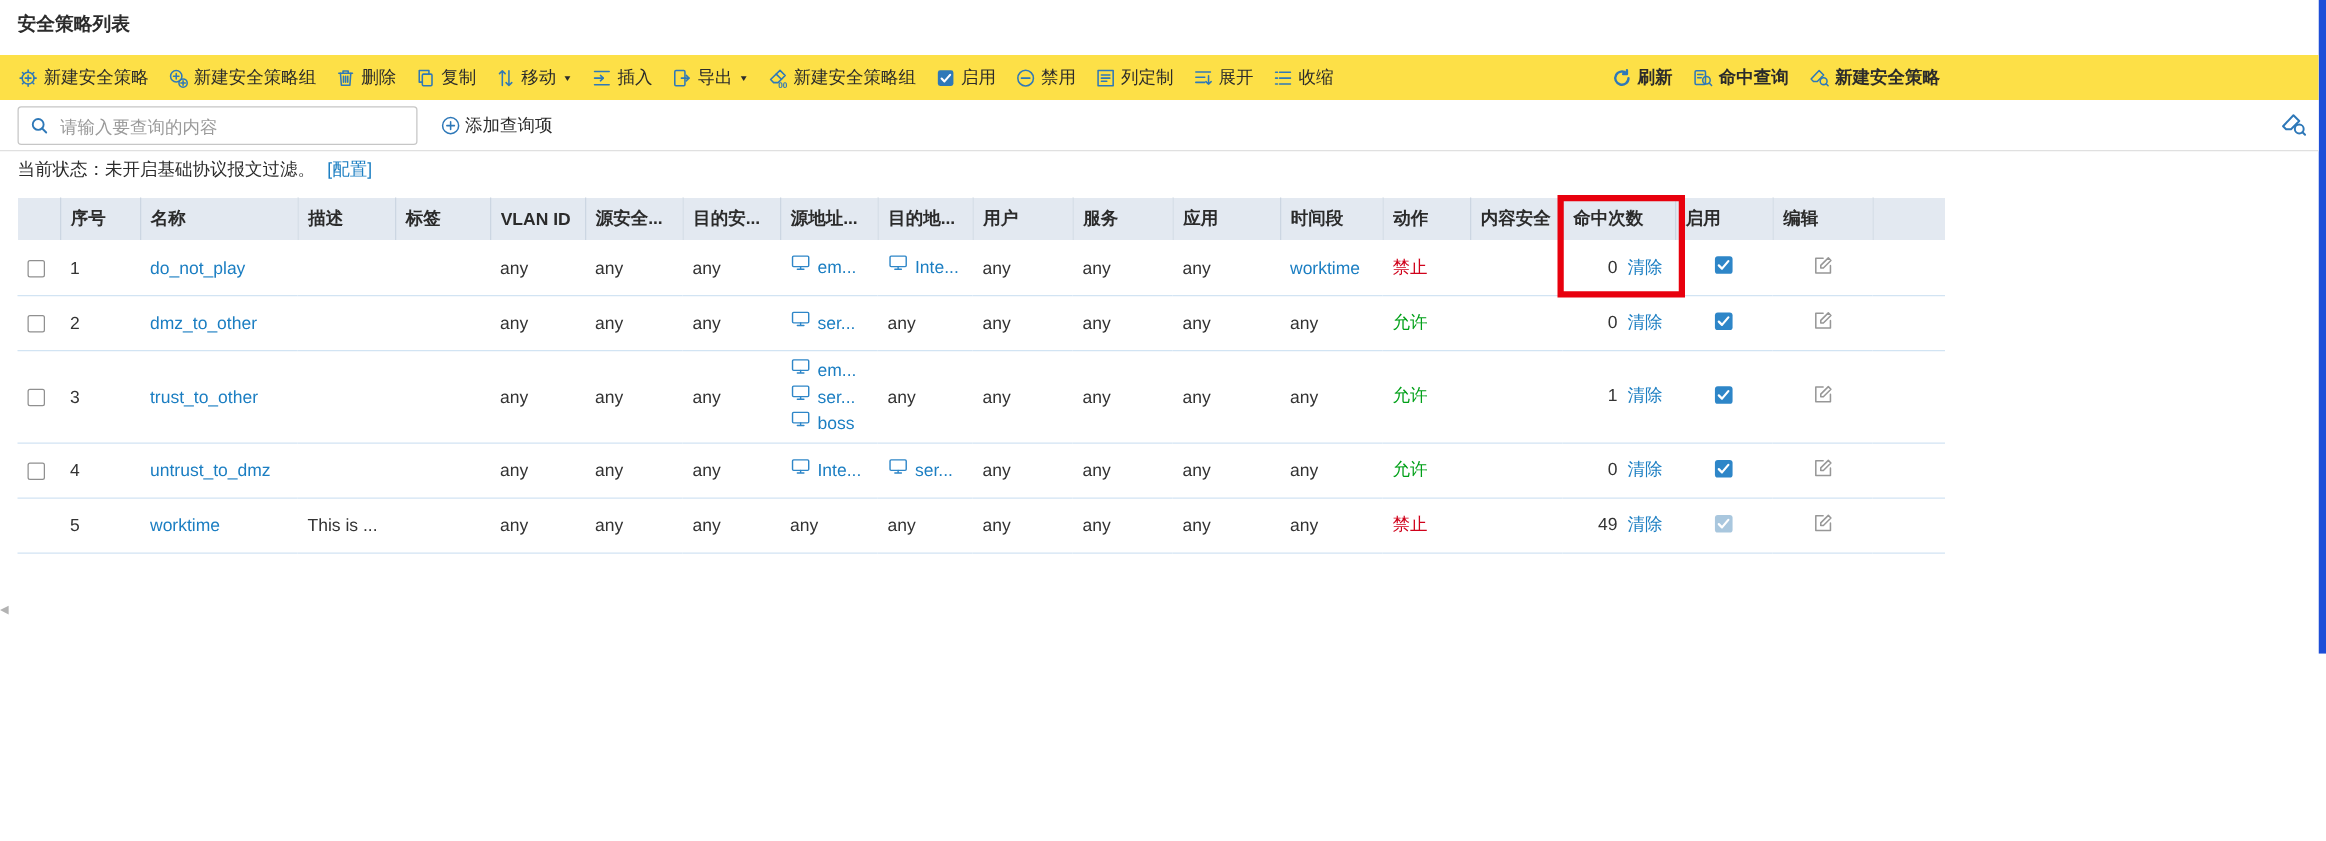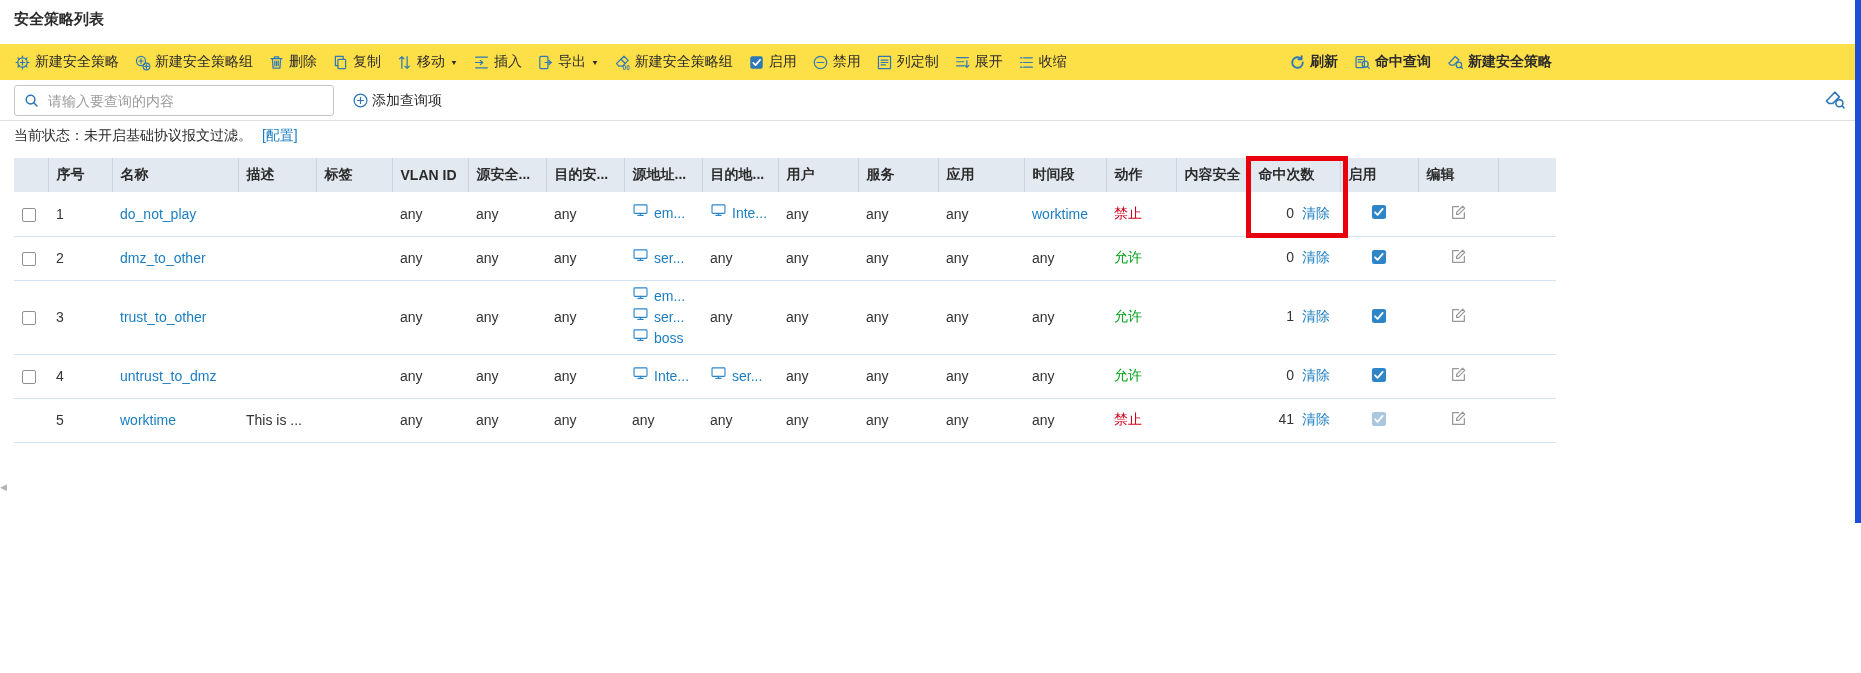--- a/index.html
+++ b/index.html
@@ -533,21 +533,21 @@
               <div class="addr-line">
                 <span>any</span>
               </div>
             </td>
             <td class="col-user"><span>any</span></td>
             <td class="col-service"><span>any</span></td>
             <td class="col-app"><span>any</span></td>
             <td class="col-time"><span>any</span></td>
             <td class="col-action"><span class="action deny">禁止</span></td>
             <td class="col-content"></td>
-            <td class="col-hits"><span class="hit-num">41</span><a class="link">清除</a></td>
+            <td class="col-hits"><span class="hit-num">49</span><a class="link">清除</a></td>
             <td class="col-enable"><span class="cb-icon disabled"><svg viewBox="0 0 17 17">
                   <rect x="1" y="1" width="15" height="15" rx="2.5" fill="currentColor" stroke="none"></rect>
                   <path d="M4.3 8.8l2.7 2.8 5.4-6.4" stroke="#ffffff" stroke-width="1.9"></path>
                 </svg></span></td>
             <td class="col-edit"><span class="edit-btn"><span class="icon" style="width:100%;height:100%"><svg viewBox="0 0 18 18">
                     <path d="M15.2 9v6.2H2.8V2.8H9"></path>
                     <path d="M7 11V8.8l6.4-6.4 2.2 2.2-6.4 6.4H7z"></path>
                   </svg></span></span></td>
             <td class="col-filler"></td>
           </tr>

